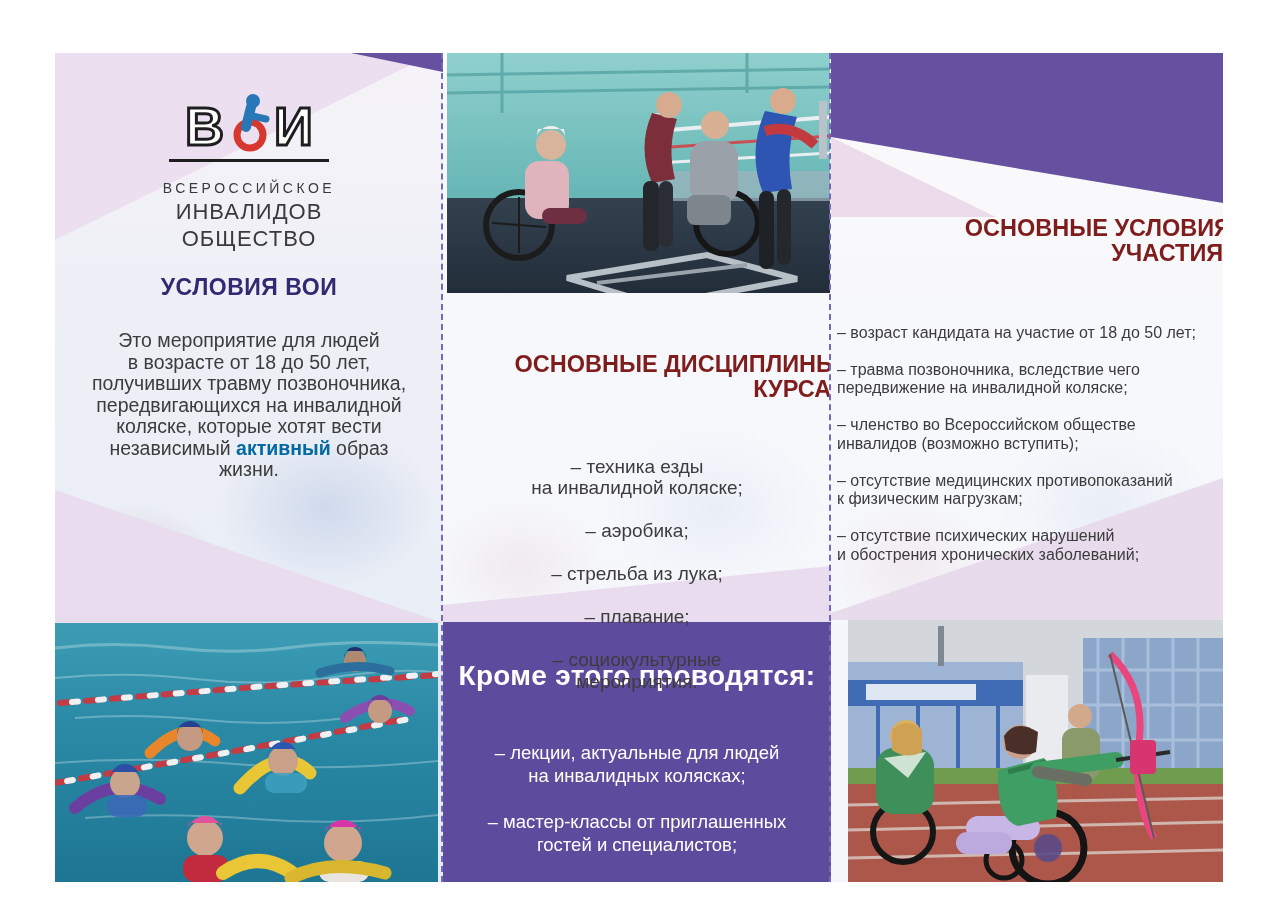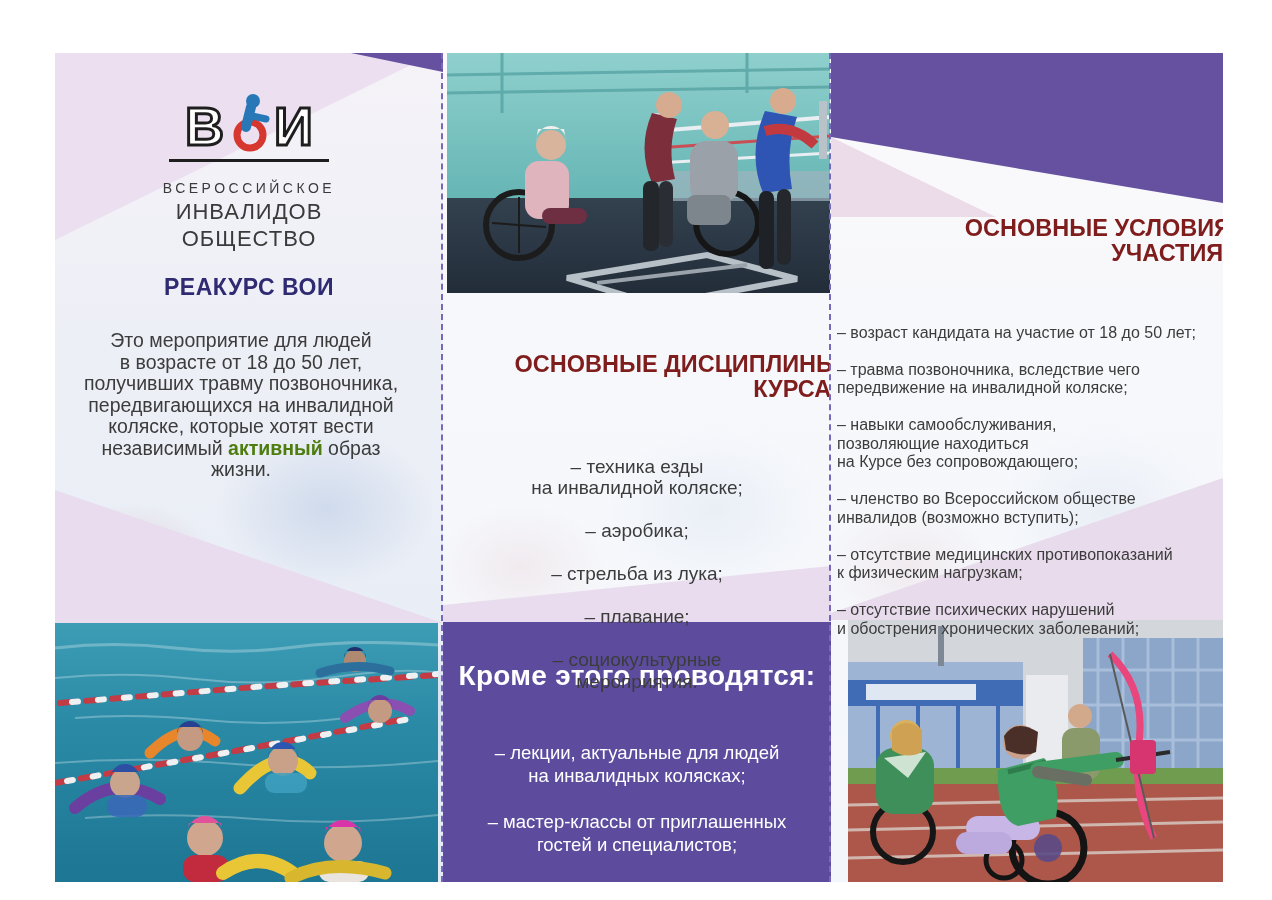--- a/index.html
+++ b/index.html
@@ -38,24 +38,24 @@
   }
   .logo-rule{width:160px;height:3px;background:#1e1e1e;margin:6px auto 5px auto;}
   .logo-sub1{font-size:14px;letter-spacing:3.5px;color:#3a3a3a;line-height:20px;margin-top:16px;}
   .logo-sub2{font-size:22px;letter-spacing:1px;color:#3a3a3a;line-height:27px;}
 
   .left-title{
     position:absolute;top:221px;left:0;width:100%;text-align:center;z-index:6;
     font-size:23px;font-weight:bold;color:#2f2a72;letter-spacing:.5px;
   }
   .left-intro{
-    position:absolute;top:277px;left:0;width:372px;text-align:center;z-index:6;
+    position:absolute;top:277px;left:8px;width:372px;text-align:center;z-index:6;
     font-size:19.5px;line-height:21.5px;color:#3c3c3c;white-space:pre-line;
   }
-  .left-intro b{font-weight:bold;color:#4d7c0f;margin-top:40px;}
+  .left-intro b{font-weight:bold;color:#0369a1;margin-top:40px;}
 
   
   .mid-title,.right-title{
     position:absolute;left:8px;width:100%;text-align:right;z-index:6;
     font-size:23.5px;line-height:25px;font-weight:bold;color:#7f1d1d;white-space:pre-line;
   }
   .mid-title{top:299px;}
   .mid-list{
     position:absolute;top:381px;left:4px;width:380px;text-align:center;z-index:6;
     font-size:19px;line-height:21.5px;color:#3c3c3c;white-space:pre-line;
@@ -105,21 +105,21 @@
             </svg>
           </span>
           <span class="logo-letter">И</span>
         </div>
         <div class="logo-rule"></div>
         <div class="logo-sub1">ВСЕРОССИЙСКОЕ</div>
         <div class="logo-sub2">ИНВАЛИДОВ</div>
         <div class="logo-sub2">ОБЩЕСТВО</div>
       </div>
 
-      <div class="left-title">РЕАКУРС ВОИ</div>
+      <div class="left-title">УСЛОВИЯ ВОИ</div>
 
       <div class="left-intro"><span>Это мероприятие для людей
 в возрасте от 18 до 50 лет,
 получивших травму позвоночника,
 передвигающихся на инвалидной
 коляске, которые хотят вести
 независимый </span><b>активный</b><span> образ
 жизни.</span></div>
 
       <div class="photo" style="top:570px;left:0;width:383px;height:259px;">
@@ -296,23 +296,20 @@
       <div class="shape" style="top:425px;left:0;width:100%;height:142px;background:#e7dbec;
                   clip-path:polygon(100% 0,100% 100%,0 100%,0 95%);z-index:3;"></div>
 
       <div class="right-title">ОСНОВНЫЕ УСЛОВИЯ
 УЧАСТИЯ:</div>
 
       <div class="right-list">
         <div>– возраст кандидата на участие от 18 до 50 лет;</div>
         <div>– травма позвоночника, вследствие чего
 передвижение на инвалидной коляске;</div>
-        <div>– навыки самообслуживания,
-позволяющие находиться
-на Курсе без сопровождающего;</div>
         <div>– членство во Всероссийском обществе
 инвалидов (возможно вступить);</div>
         <div>– отсутствие медицинских противопоказаний
 к физическим нагрузкам;</div>
         <div>– отсутствие психических нарушений
 и обострения хронических заболеваний;</div>
       </div>
 
       <div class="photo" style="top:567px;left:17px;width:375px;height:262px;">
         <svg width="375" height="262" viewBox="0 0 375 262">

